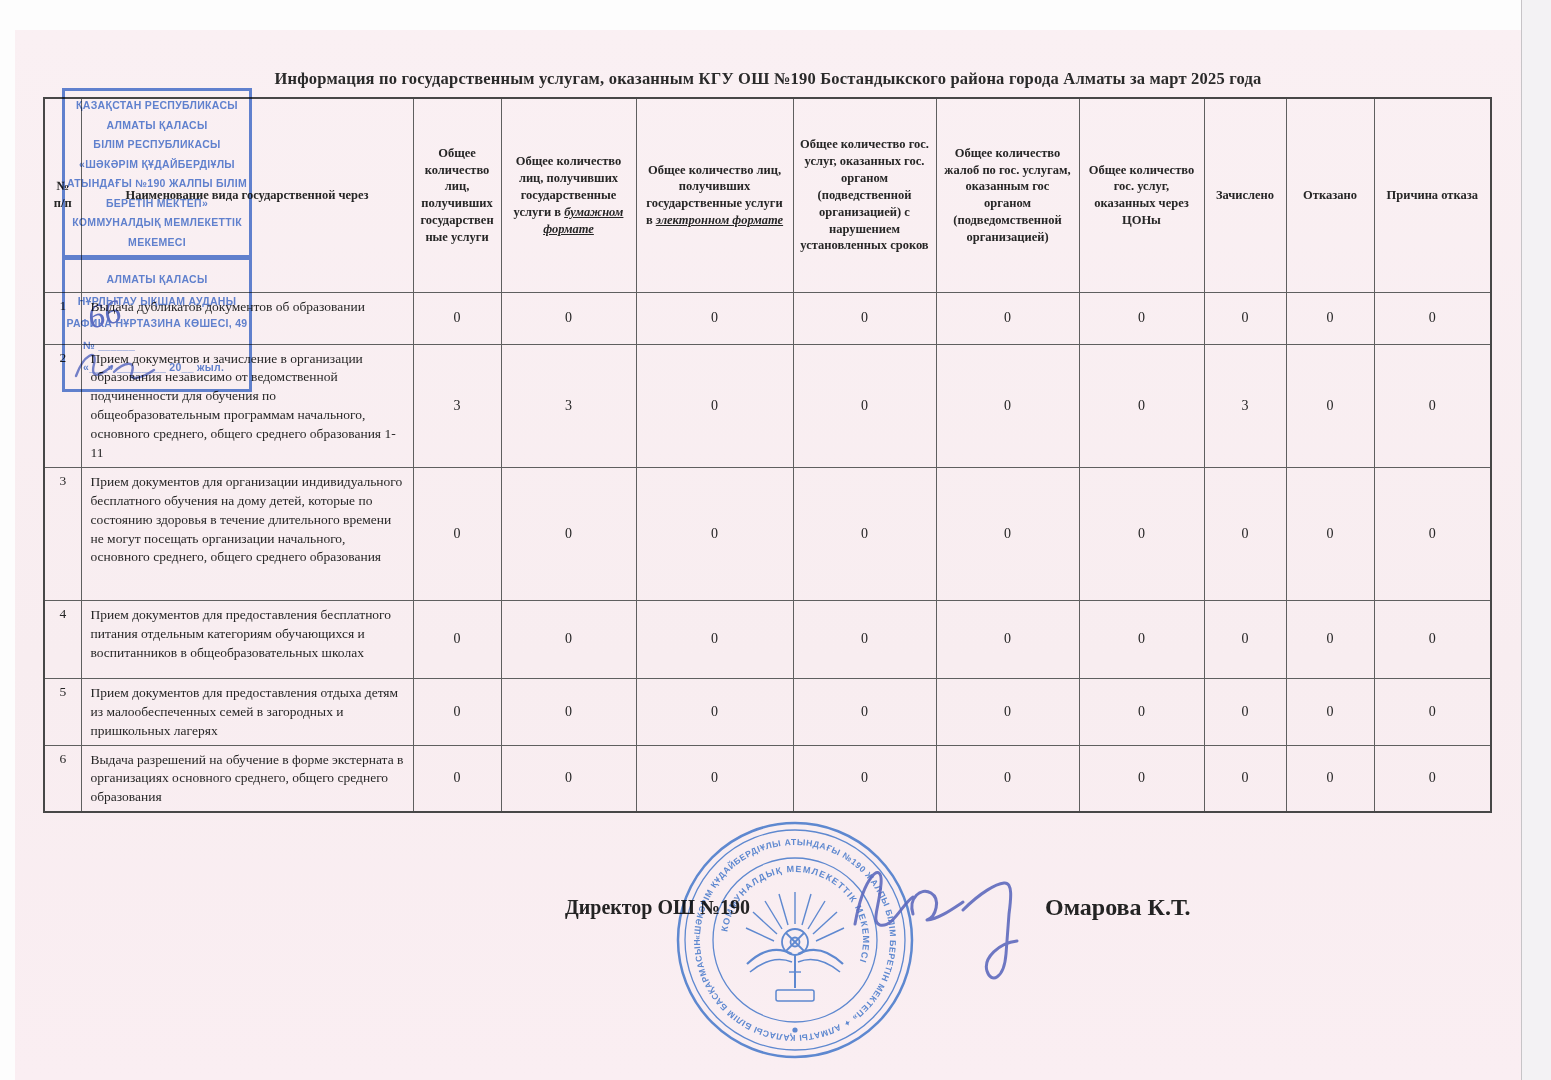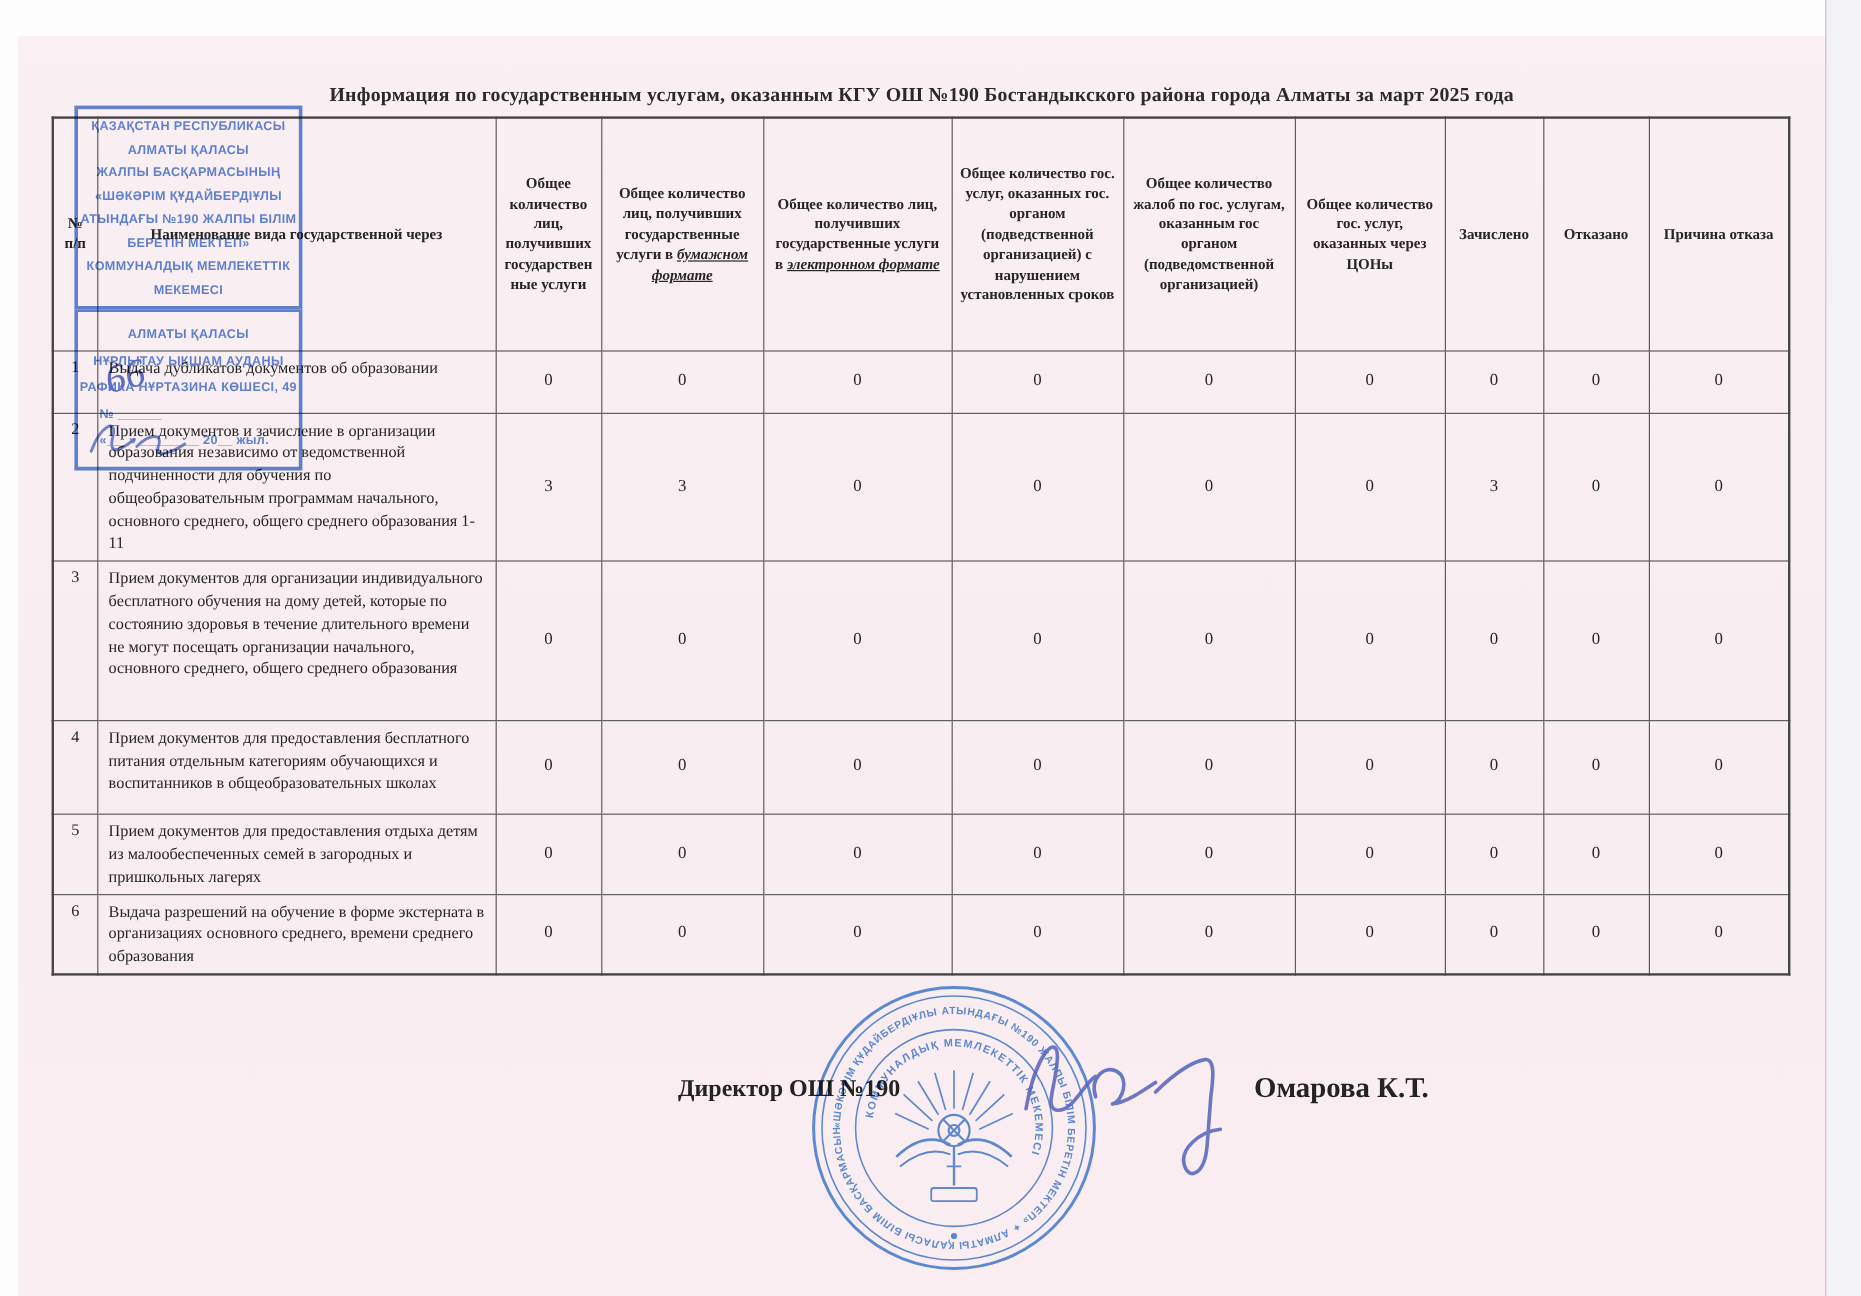--- a/index.html
+++ b/index.html
@@ -188,21 +188,21 @@
         <td class="val">0</td>
         <td class="val">0</td>
         <td class="val">0</td>
         <td class="val">0</td>
         <td class="val">0</td>
         <td class="val">0</td>
       </tr>
 
       <tr class="r6">
         <td class="num">6</td>
-        <td class="name">Выдача разрешений на обучение в форме экстерната в организациях основного среднего, времени среднего образования</td>
+        <td class="name">Выдача разрешений на обучение в форме экстерната в организациях основного среднего, общего среднего образования</td>
         <td class="val">0</td>
         <td class="val">0</td>
         <td class="val">0</td>
         <td class="val">0</td>
         <td class="val">0</td>
         <td class="val">0</td>
         <td class="val">0</td>
         <td class="val">0</td>
         <td class="val">0</td>
       </tr>
@@ -260,21 +260,21 @@
     <path d="M 205,122 C 214,72 233,58 231,82 C 229,106 221,120 230,123 C 243,126 253,101 263,95"></path>
     <path d="M 263,112 C 258,96 271,85 281,91 C 291,97 286,115 277,118 C 288,117 301,108 313,100"></path>
     <path d="M 313,108 C 331,90 346,82 354,81 C 363,80 361,97 359,112 L 356,152 C 354,177 341,182 337,169 C 333,156 349,141 367,139"></path>
   </g>
 </svg>
 
 <div class="stamp">
   <div class="stamp-box stamp-upper">
     <div class="sline">ҚАЗАҚСТАН РЕСПУБЛИКАСЫ</div>
     <div class="sline">АЛМАТЫ ҚАЛАСЫ</div>
-    <div class="sline">ЖАЛПЫ БАСҚАРМАСЫНЫҢ</div>
+    <div class="sline">БІЛІМ РЕСПУБЛИКАСЫ</div>
     <div class="sline">«ШӘКӘРІМ ҚҰДАЙБЕРДІҰЛЫ</div>
     <div class="sline">АТЫНДАҒЫ №190 ЖАЛПЫ БІЛІМ</div>
     <div class="sline">БЕРЕТІН МЕКТЕП»</div>
     <div class="sline">КОММУНАЛДЫҚ МЕМЛЕКЕТТІК</div>
     <div class="sline">МЕКЕМЕСІ</div>
   </div>
   <div class="stamp-box stamp-lower">
     <div class="sline">АЛМАТЫ ҚАЛАСЫ</div>
     <div class="sline">НҰРЛЫТАУ ЫҚШАМ АУДАНЫ</div>
     <div class="sline">РАФИКА НҰРТАЗИНА КӨШЕСІ, 49</div>

